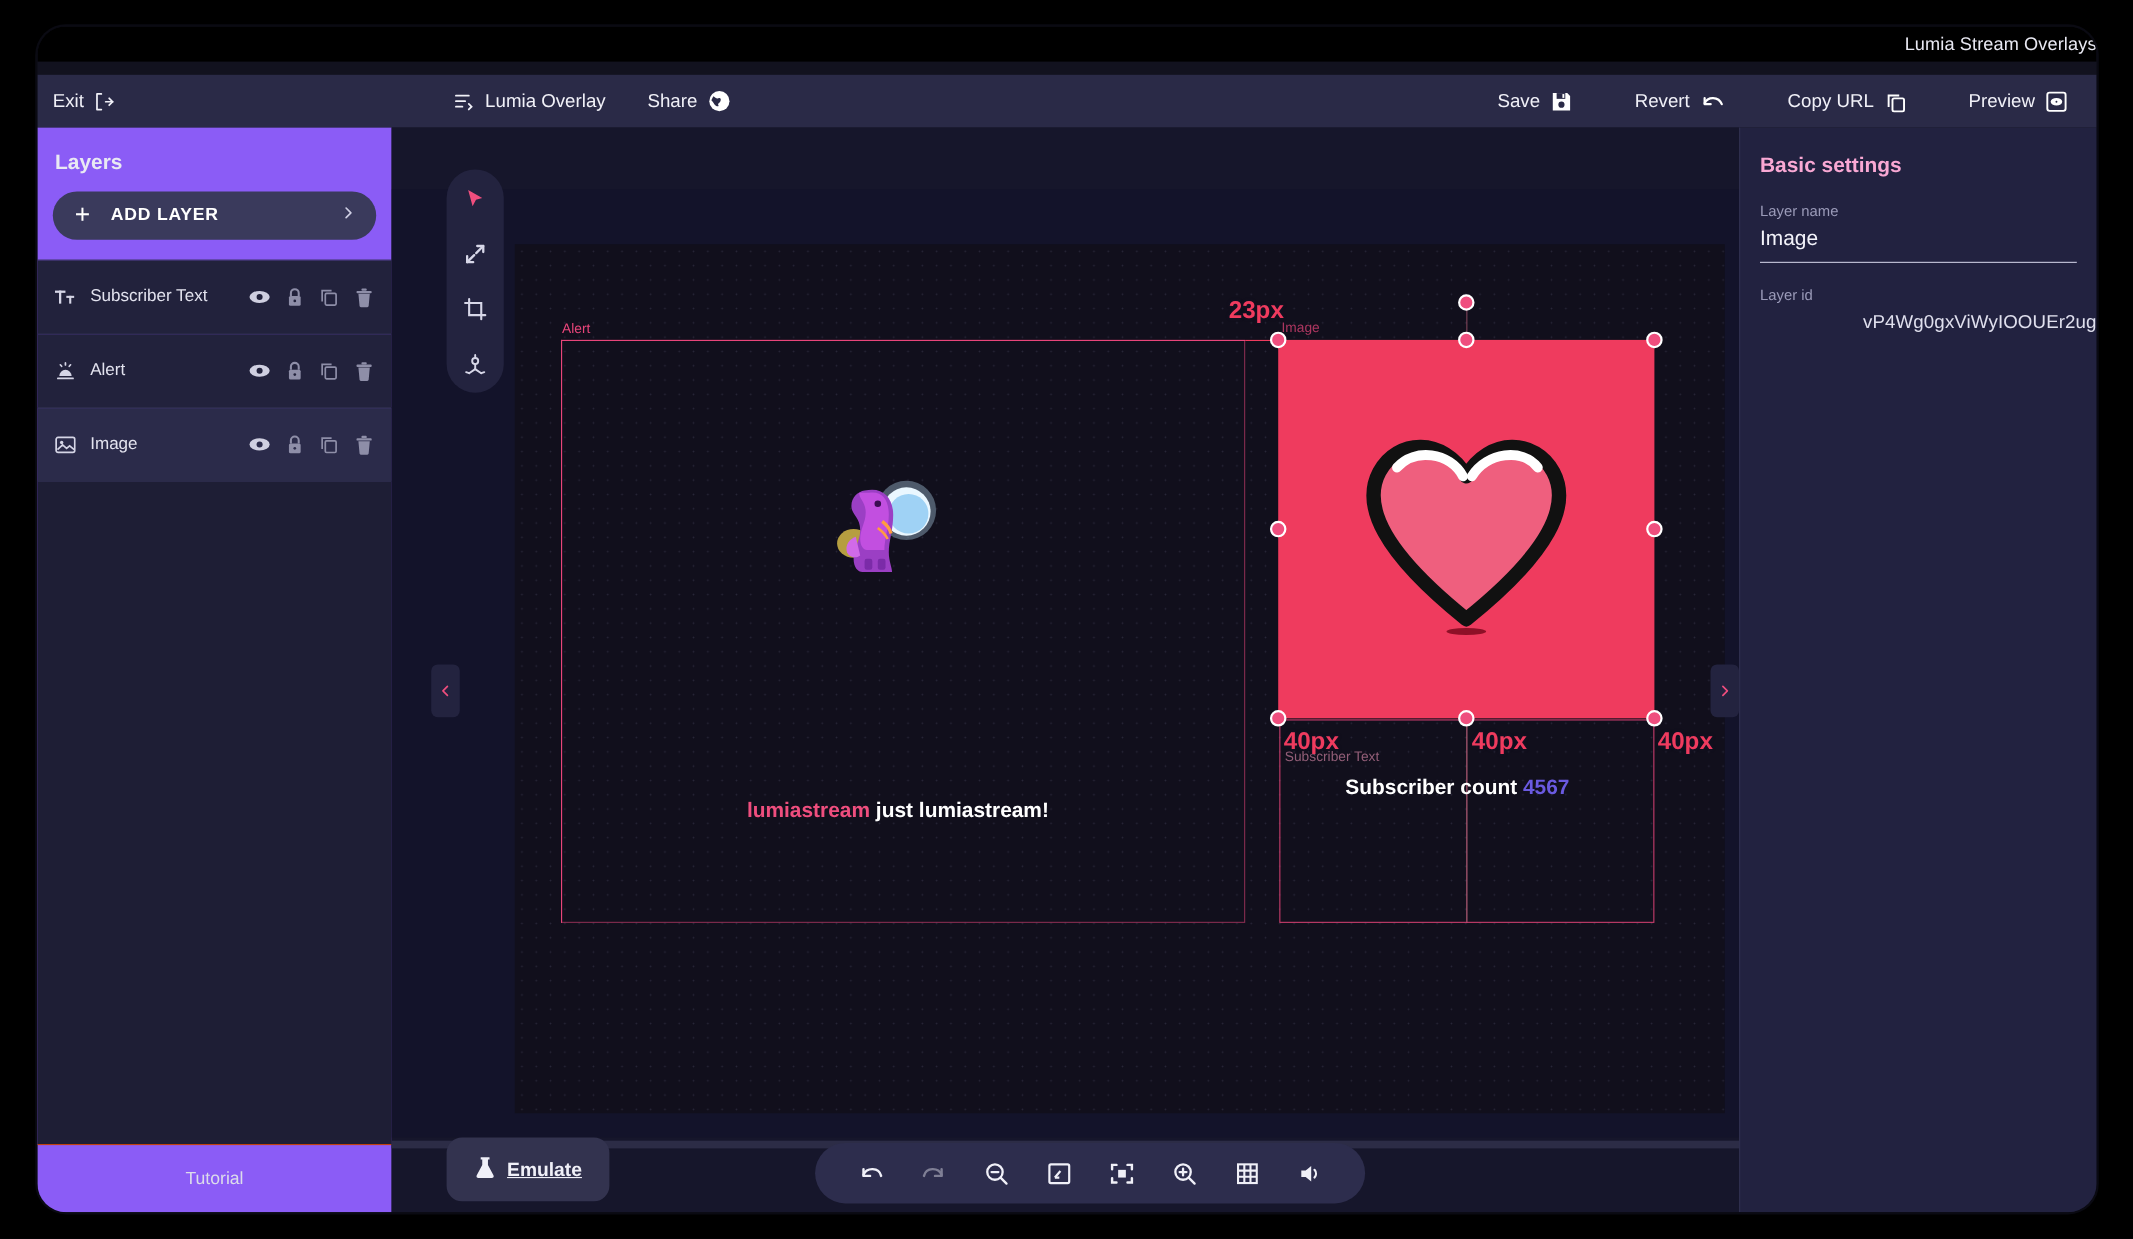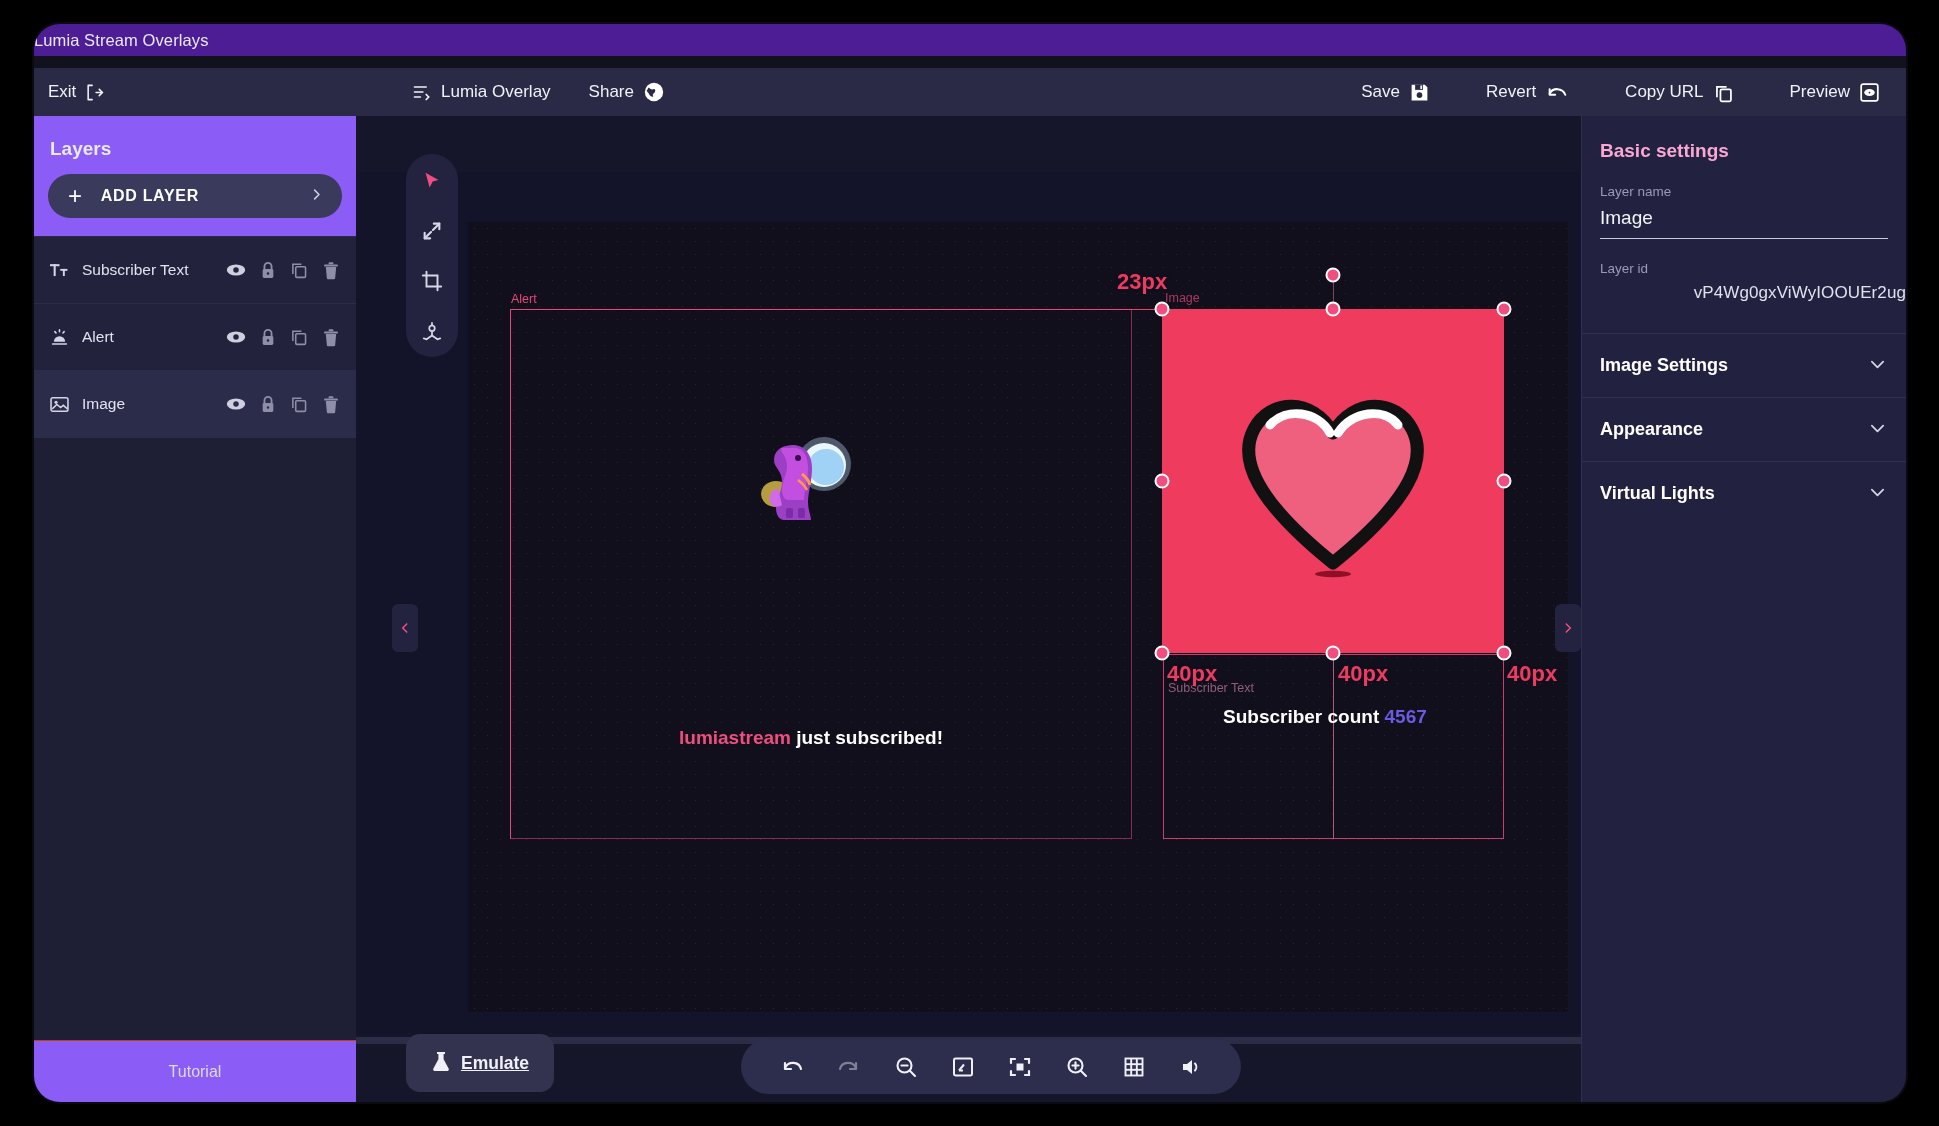--- a/index.html
+++ b/index.html
@@ -23,22 +23,22 @@
     background:#12121f;
     border-radius:26px;
     overflow:hidden;
     box-shadow:0 0 0 2px #0a0a12;
   }
 
   
   .titlebar{
     position:absolute; left:0; top:0;
     width:100%; height:32px;
-    background:#4c1d95;
-    display:flex; align-items:center; justify-content:flex-start;
+    background:#000000;
+    display:flex; align-items:center; justify-content:flex-end;
   }
   .titlebar .title{
     color:#e9e9f3; font-size:16.5px; letter-spacing:.1px;
   }
 
   
   .toolbar{
     position:absolute; left:0; top:44px;
     width:100%; height:48px;
     background:#2a2a47;
@@ -545,21 +545,21 @@
         <path d="M52 52c4 3 7 6 9 10" stroke="#ff9c3f" stroke-width="2.4" fill="none"></path>
         <rect x="40" y="80" width="7" height="10" rx="2" fill="#7b2ba8"></rect>
         <rect x="52" y="80" width="7" height="10" rx="2" fill="#7b2ba8"></rect>
         <circle cx="52" cy="30" r="3" fill="#3a0d52"></circle>
       </g>
     </svg>
   </div>
 
   <div class="alerttext">
     <span class="user">lumiastream</span>
-    <span class="rest">just subscribed!</span>
+    <span class="rest">just lumiastream!</span>
   </div>
 
   <div class="gl-h"></div>
   <div class="vguide"></div>
   <div class="vguide2"></div>
 
   <div class="subframe">
     <span class="lbl">Subscriber Text</span>
   </div>
   <div class="subtext">
@@ -712,42 +712,16 @@
   </div>
 
   <div class="rightpanel">
     <div class="rp-title">Basic settings</div>
     <div class="rp-label">Layer name</div>
     <div class="rp-value">Image</div>
     <div class="rp-underline"></div>
     <div class="rp-label">Layer id</div>
     <div class="rp-id">vP4Wg0gxViWyIOOUEr2ug</div>
 
-    <div class="rp-sections">
-      <div class="rp-section">
-        <span>Image Settings</span>
-        <span class="chev-d">
-          <svg width="17" height="13" viewBox="0 0 24 18" fill="none" stroke="#d6d6e8" stroke-width="2.4" stroke-linecap="round" stroke-linejoin="round">
-                <path d="M4 5l8 8 8-8"></path>
-              </svg>
-        </span>
-      </div>
-      <div class="rp-section">
-        <span>Appearance</span>
-        <span class="chev-d">
-          <svg width="17" height="13" viewBox="0 0 24 18" fill="none" stroke="#d6d6e8" stroke-width="2.4" stroke-linecap="round" stroke-linejoin="round">
-                <path d="M4 5l8 8 8-8"></path>
-              </svg>
-        </span>
-      </div>
-      <div class="rp-section">
-        <span>Virtual Lights</span>
-        <span class="chev-d">
-          <svg width="17" height="13" viewBox="0 0 24 18" fill="none" stroke="#d6d6e8" stroke-width="2.4" stroke-linecap="round" stroke-linejoin="round">
-                <path d="M4 5l8 8 8-8"></path>
-              </svg>
-        </span>
-      </div>
-    </div>
   </div>
 
  </div>
 </div>
 
 </body></html>

